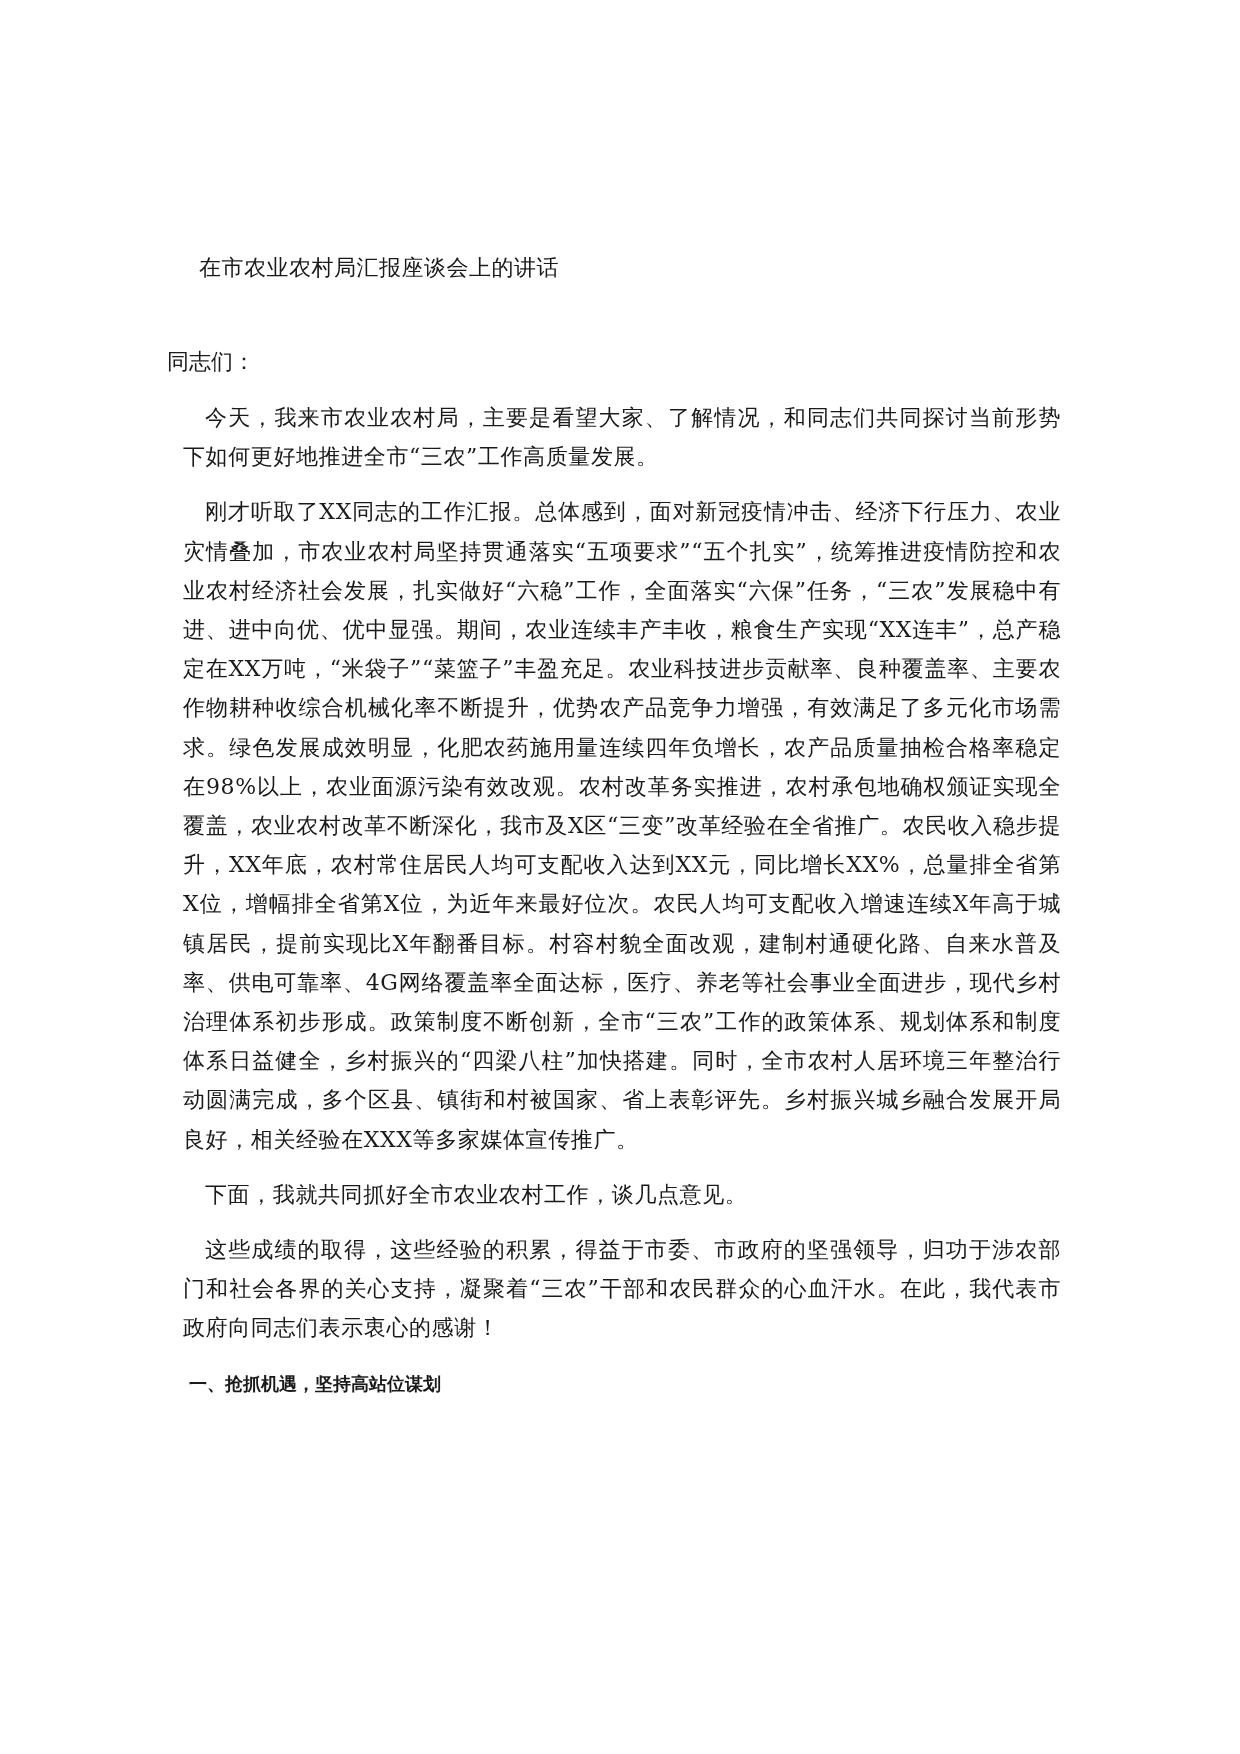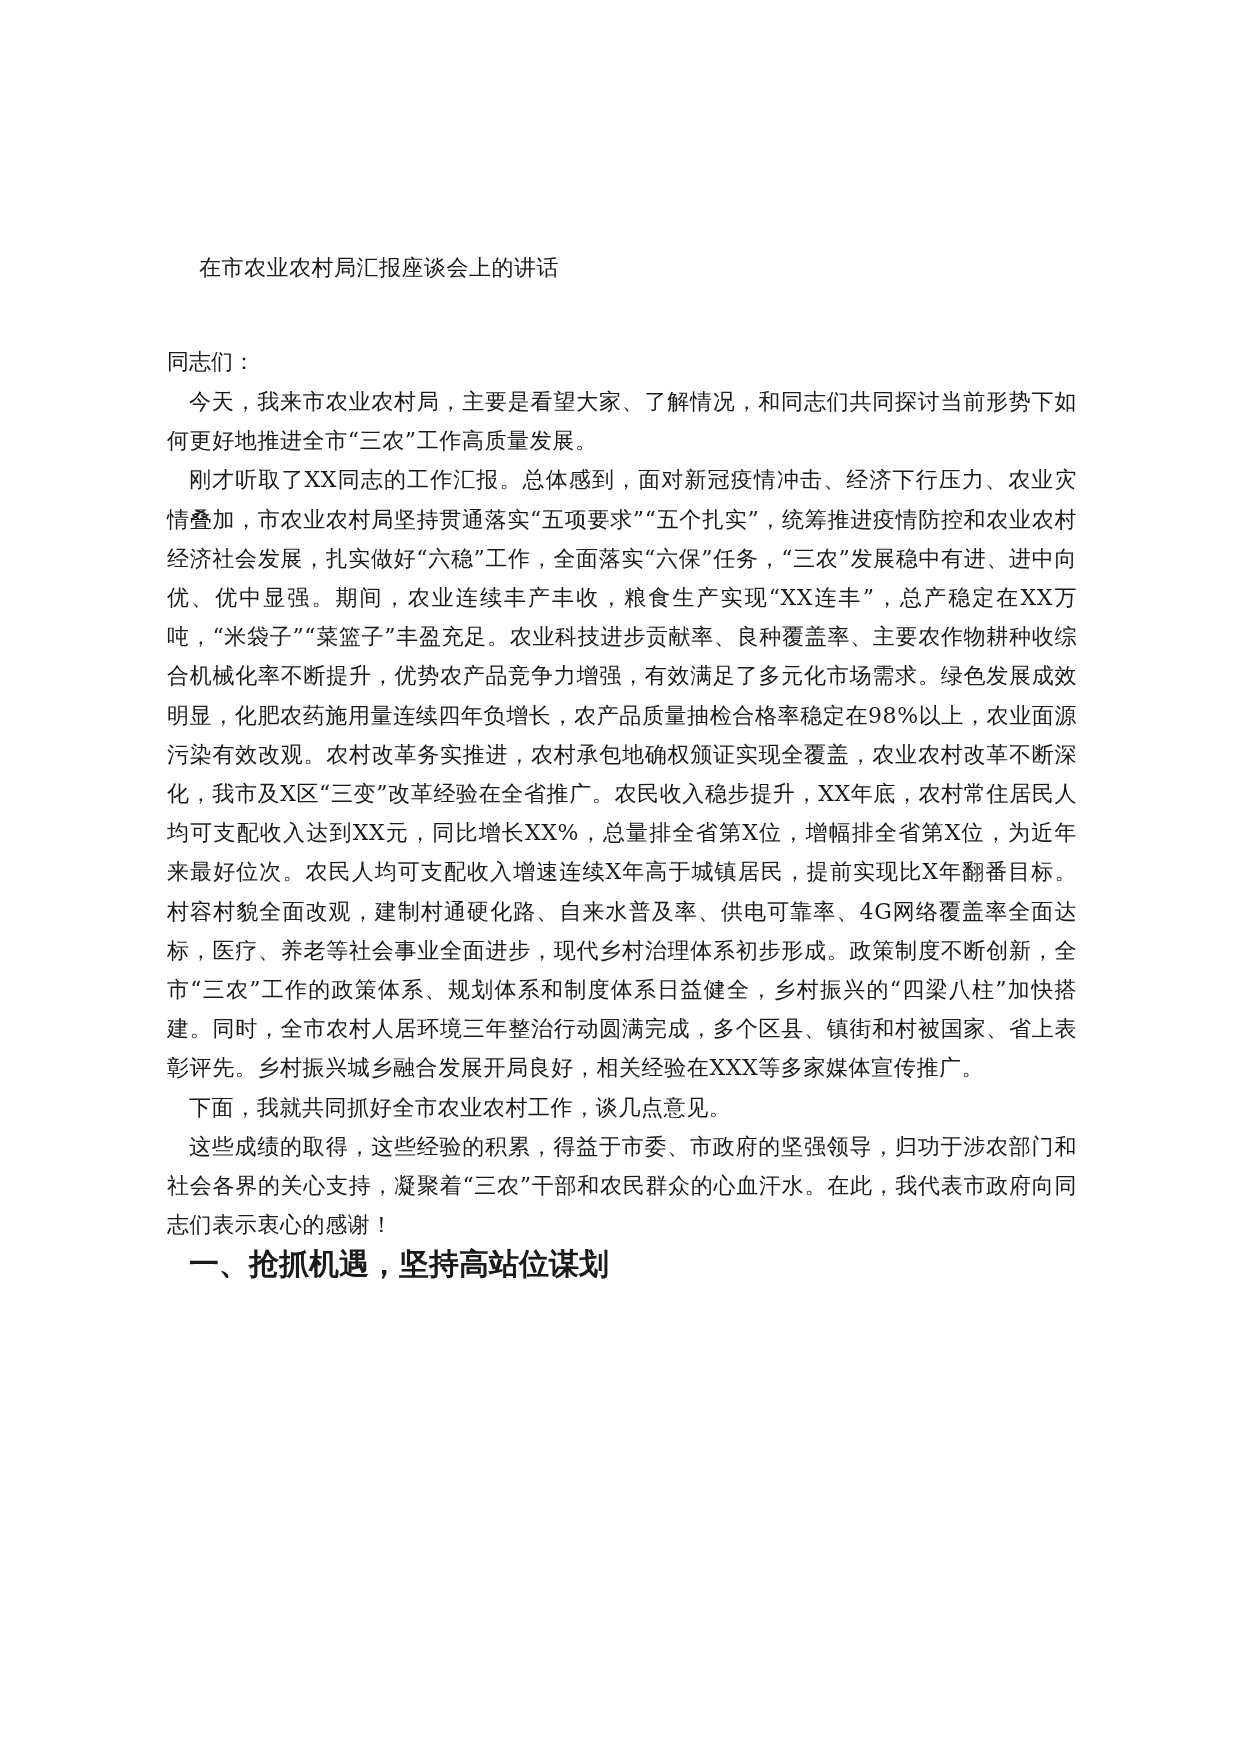--- a/index.html
+++ b/index.html
@@ -28,34 +28,34 @@
     left: 0;
     line-height: 28px;
   }
   .body {
     position: absolute;
     top: 382px;
     left: 0;
     width: 910px;
   }
   .para {
-    margin: 0;
+    margin: 16px;
     text-indent: 22px;
     line-height: 39.2px;
     text-align: justify;
     text-justify: inter-character;
     letter-spacing: 0.6px;
   }
   .heading {
     margin: 0;
     text-indent: 22px;
     line-height: 39.2px;
     font-weight: bold;
     font-family: "DejaVu Sans", "Liberation Sans", sans-serif;
-    font-size: 30px;
+    font-size: 18px;
   }
 </style>
 </head>
 <body>
 
 <div class="page">
   <div class="title">在市农业农村局汇报座谈会上的讲话</div>
   <div class="salutation">同志们：</div>
   <div class="body">
     <p class="para">今天，我来市农业农村局，主要是看望大家、了解情况，和同志们共同探讨当前形势下如何更好地推进全市“三农”工作高质量发展。</p>

